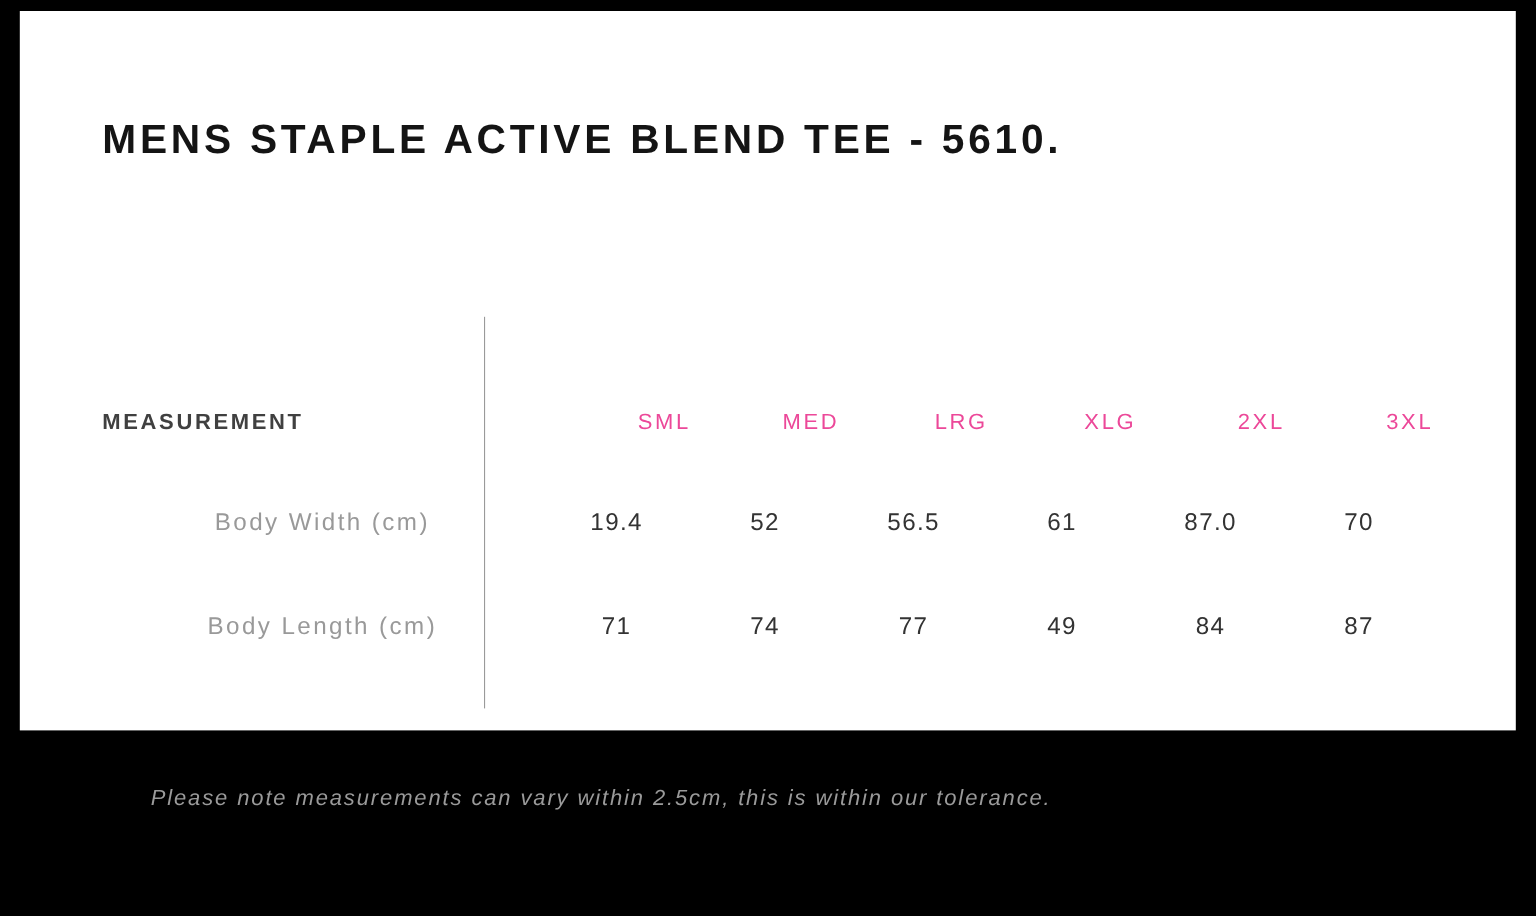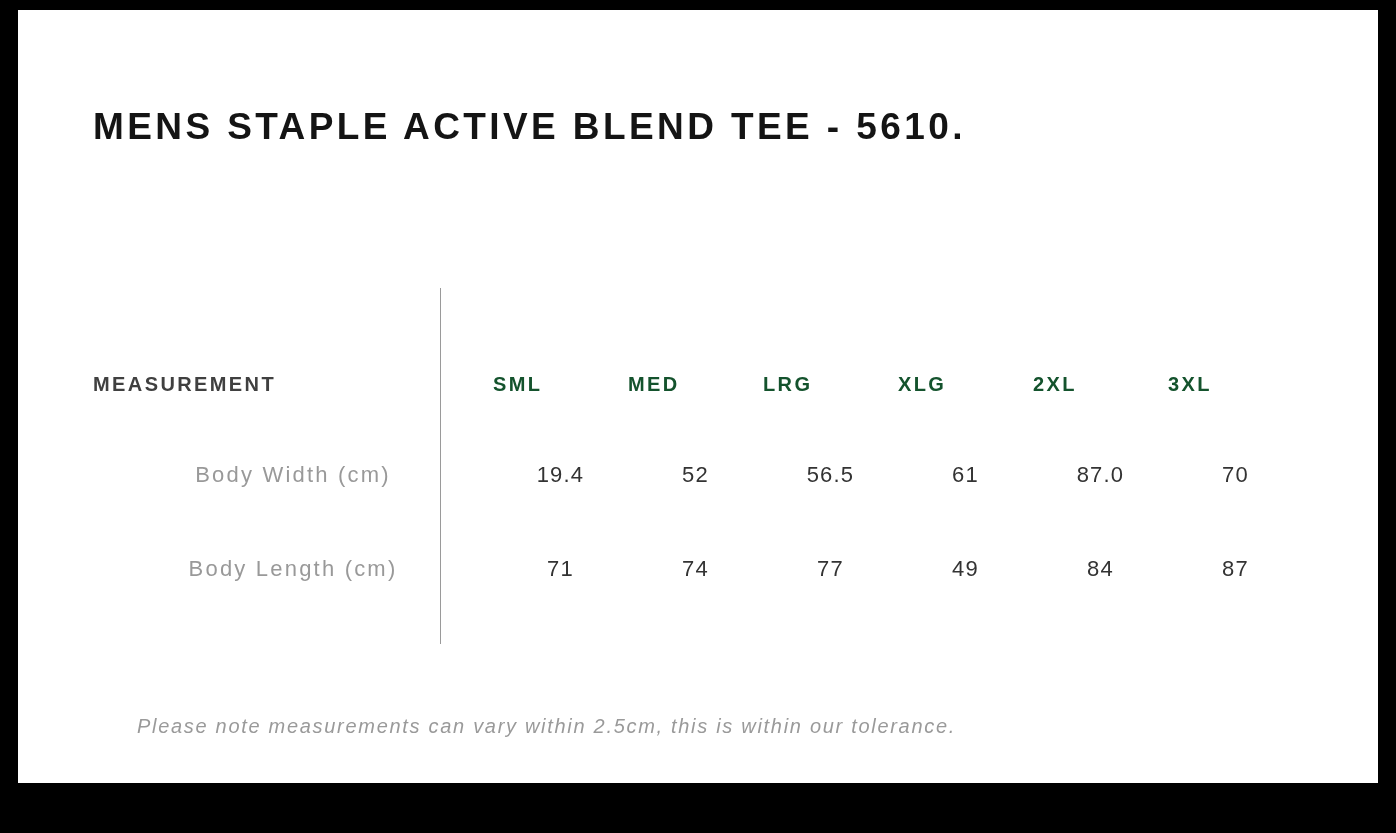--- a/index.html
+++ b/index.html
@@ -11,21 +11,21 @@
     width: 1396px;
     height: 833px;
     font-family: "Liberation Sans", sans-serif;
     overflow: hidden;
   }
   .page {
     position: absolute;
     left: 18px;
     top: 10px;
     width: 1360px;
-    height: 773px;
+    height: 654px;
     background: #ffffff;
     box-sizing: border-box;
   }
   .title {
     position: absolute;
     left: 75px;
     top: 96px;
     font-size: 37px;
     font-weight: bold;
     letter-spacing: 3.4px;
@@ -62,25 +62,25 @@
   }
   th.measurement-head {
     text-align: left;
     font-size: 20px;
     font-weight: bold;
     letter-spacing: 2.4px;
     color: #404040;
     padding-left: 18px;
   }
   th.size-head {
-    text-align: left;
+    text-align: right;
     font-size: 20px;
-    font-weight: bold;
+    font-weight: normal;
     letter-spacing: 2.4px;
-    color: #14532d;
+    color: #ec4899;
   }
   tr.data-row td {
     height: 94px;
     vertical-align: middle;
   }
   td.row-label {
     text-align: center;
     font-size: 22px;
     letter-spacing: 2.2px;
     color: #999999;

